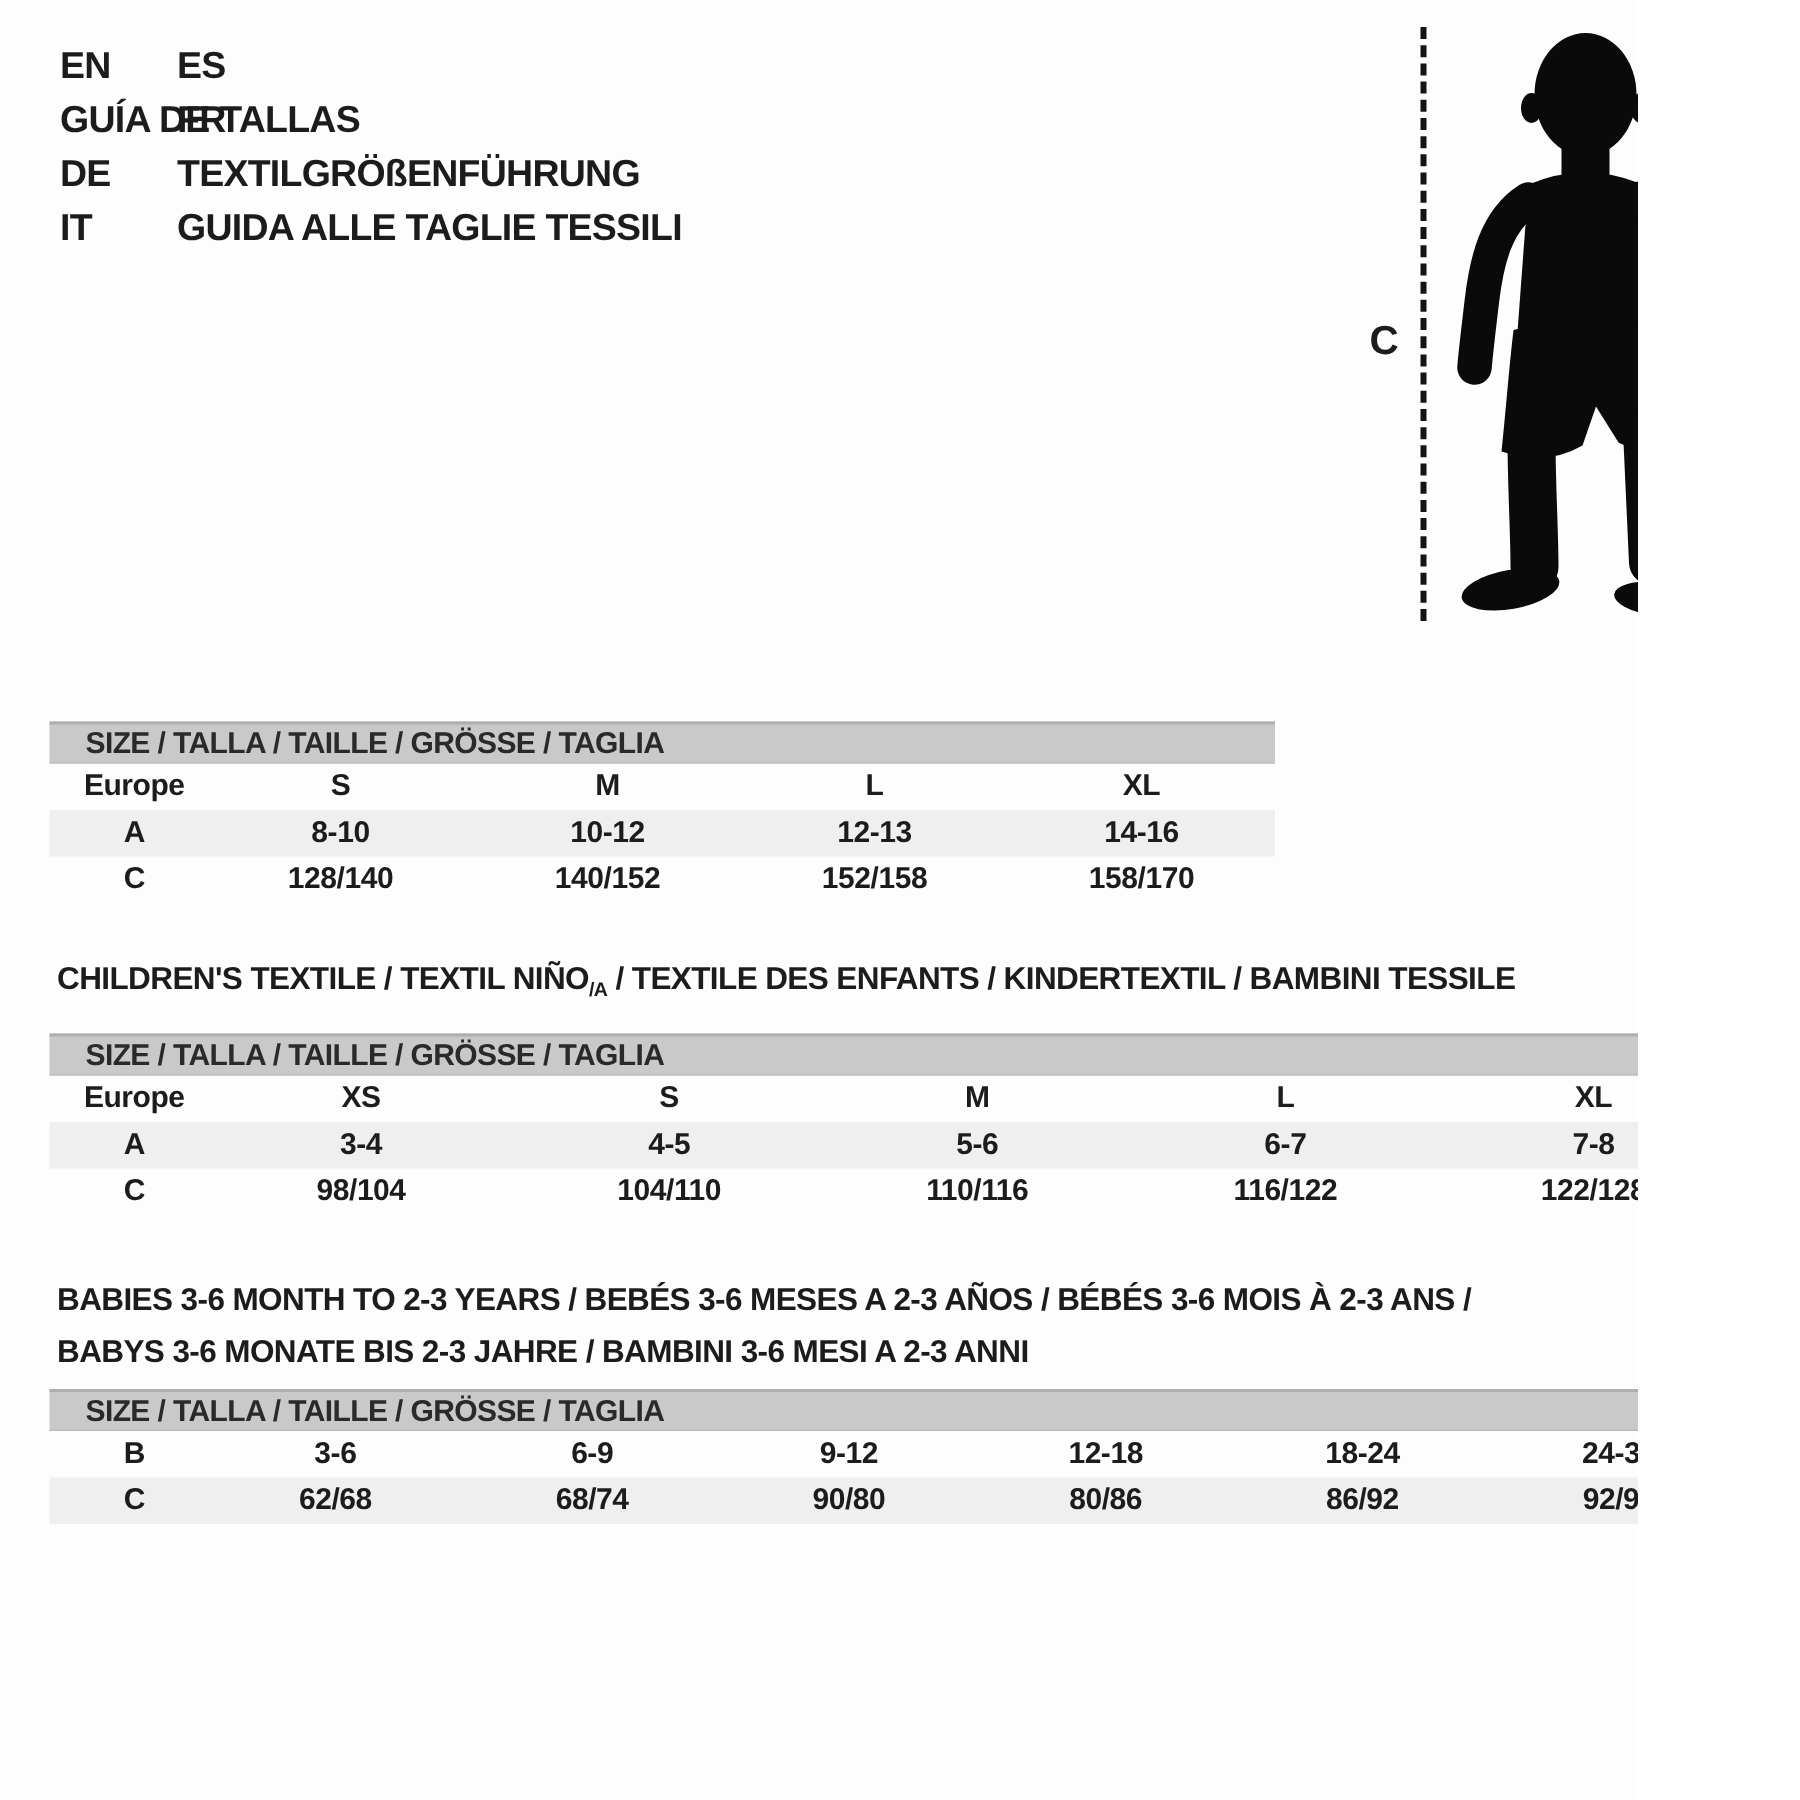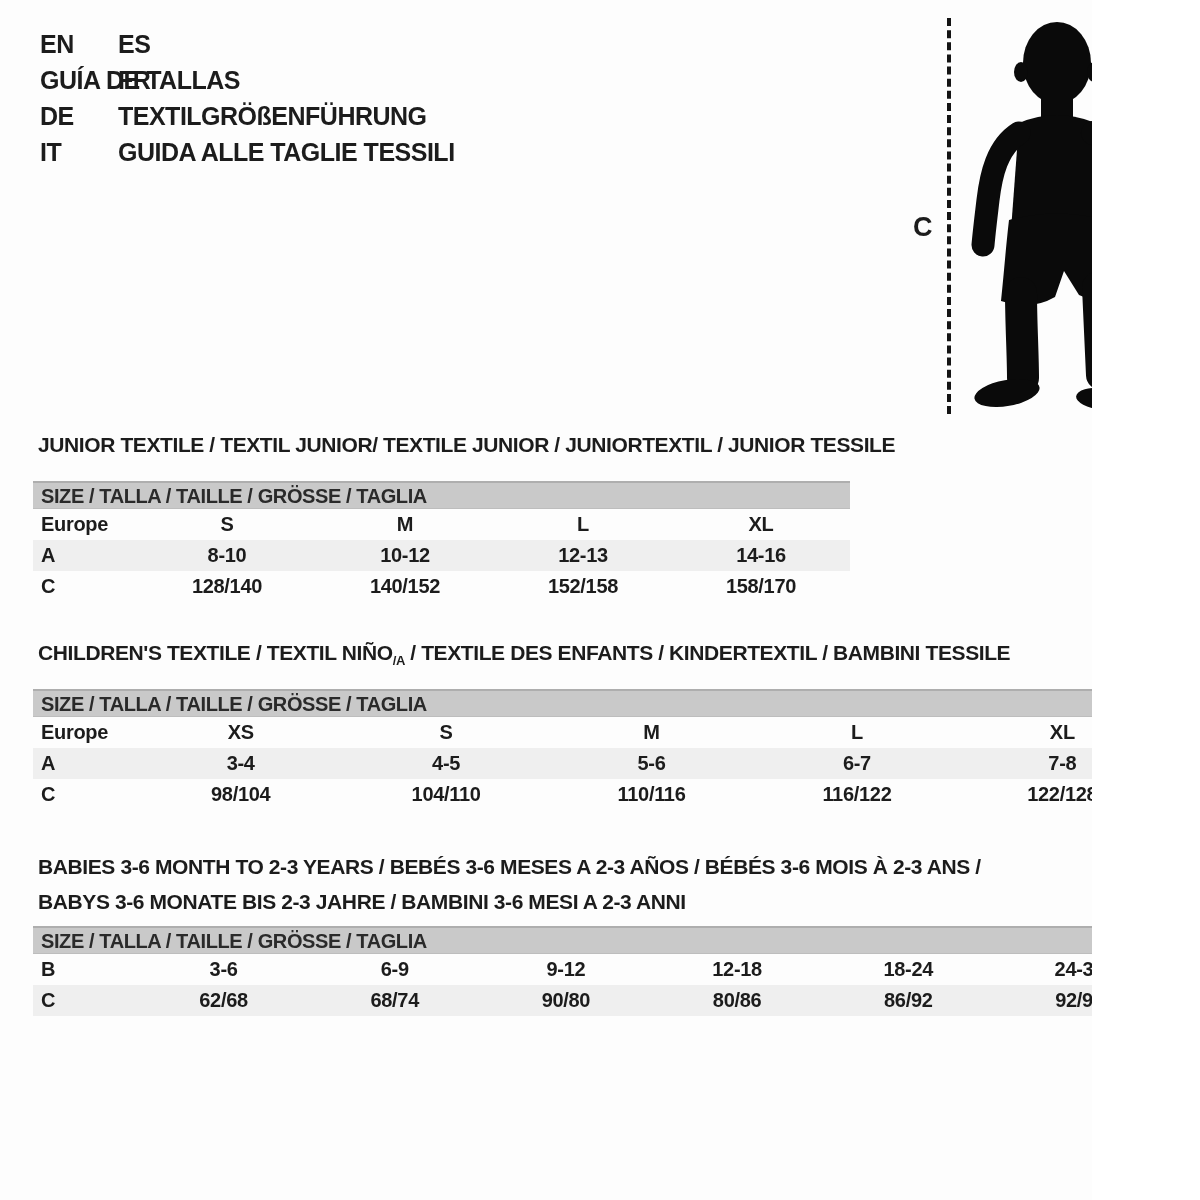--- a/index.html
+++ b/index.html
@@ -44,28 +44,28 @@
   
   .size-table { position:absolute; }
   .t-junior   { left:33px; top:481px; width:817px; }
   .t-children { left:33px; top:689px; width:1132px; }
   .t-babies   { left:33px; top:926px; width:1132px; }
   .tband {
     background:#c9c9c9;
     border-top:2px solid #aeaeae;
     border-bottom:1px solid #bdbdbd;
     height:28px; line-height:26px;
-    padding-left:8px;
+    padding-left:24px;
     font-size:20px; letter-spacing:-0.4px;
     color:#2a2a2a;
   }
   .trow { display:flex; height:31px; align-items:center; }
   .trow.shaded { background:#efefef; }
   .tcell { flex:1 1 0; text-align:center; font-size:20px; letter-spacing:-0.3px; }
-  .tcell.rlabel { flex:0 0 105px; text-align:left; padding-left:8px; }
+  .tcell.rlabel { flex:0 0 105px; text-align:center; padding-left:8px; }
   
   .legend {
     position:absolute; left:38px; top:1066px;
     font-size:20px; letter-spacing:-0.4px; line-height:34px; white-space:nowrap;
   }
 </style>
 </head>
 <body>
 
 <div class="page">
@@ -101,21 +101,20 @@
       <path d="M138,118 C165,125 178,150 180,172 C181,185 178,196 171,203" fill="none" stroke="#0a0a0a" stroke-width="24" stroke-linecap="round"></path>
 
       <path d="M66,278 C66,308 68,340 68,363" fill="none" stroke="#0a0a0a" stroke-width="32" stroke-linecap="round"></path>
       <path d="M142,272 L146,360" fill="none" stroke="#0a0a0a" stroke-width="30" stroke-linecap="round"></path>
 
       <ellipse cx="52" cy="378" rx="33" ry="13" transform="rotate(-10 52 378)"></ellipse>
       <ellipse cx="148" cy="384" rx="27" ry="11" transform="rotate(6 148 384)"></ellipse>
     </g>
   </svg>
 
-  <div class="section-title title-junior">JUNIOR TEXTILE / TEXTIL JUNIOR/ TEXTILE JUNIOR / JUNIORTEXTIL / JUNIOR TESSILE</div>
   <div class="size-table t-junior">
       <div class="tband">SIZE / TALLA / TAILLE / GRÖSSE / TAGLIA</div>
       <div class="trow">
         <div class="tcell rlabel">Europe</div>
         <div class="tcell">S</div>
         <div class="tcell">M</div>
         <div class="tcell">L</div>
         <div class="tcell">XL</div>
       </div>
       <div class="trow shaded">

